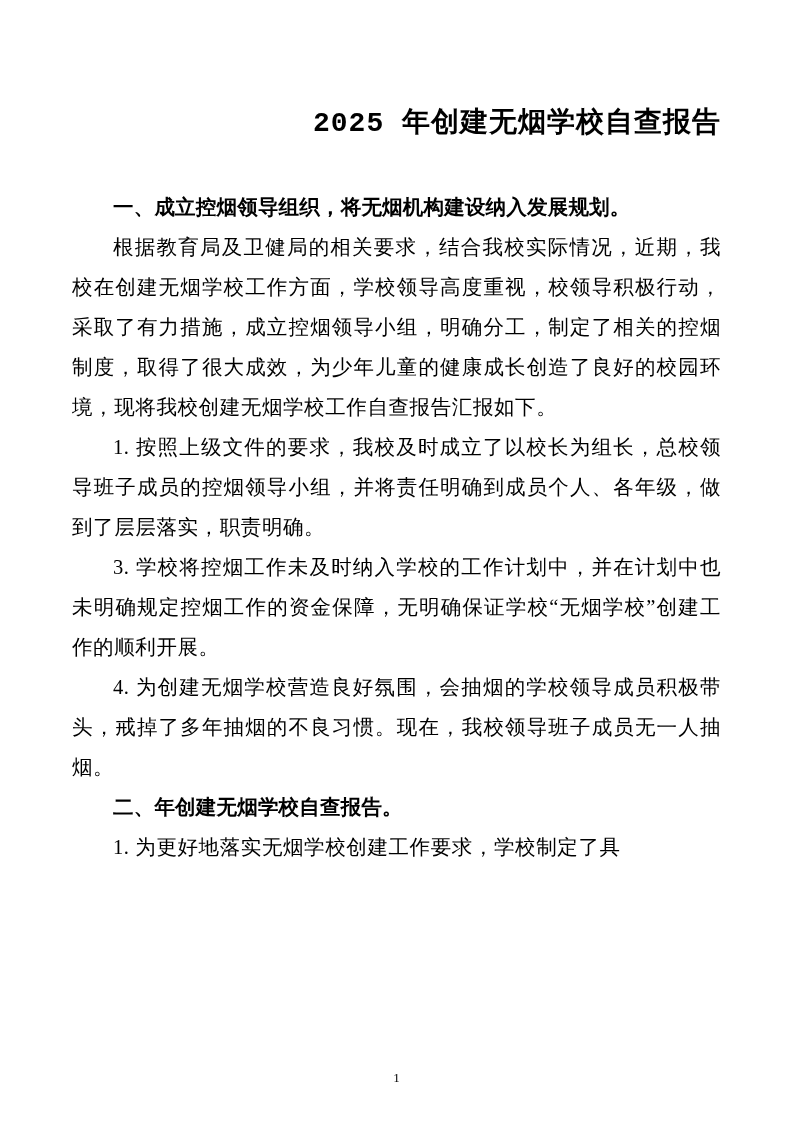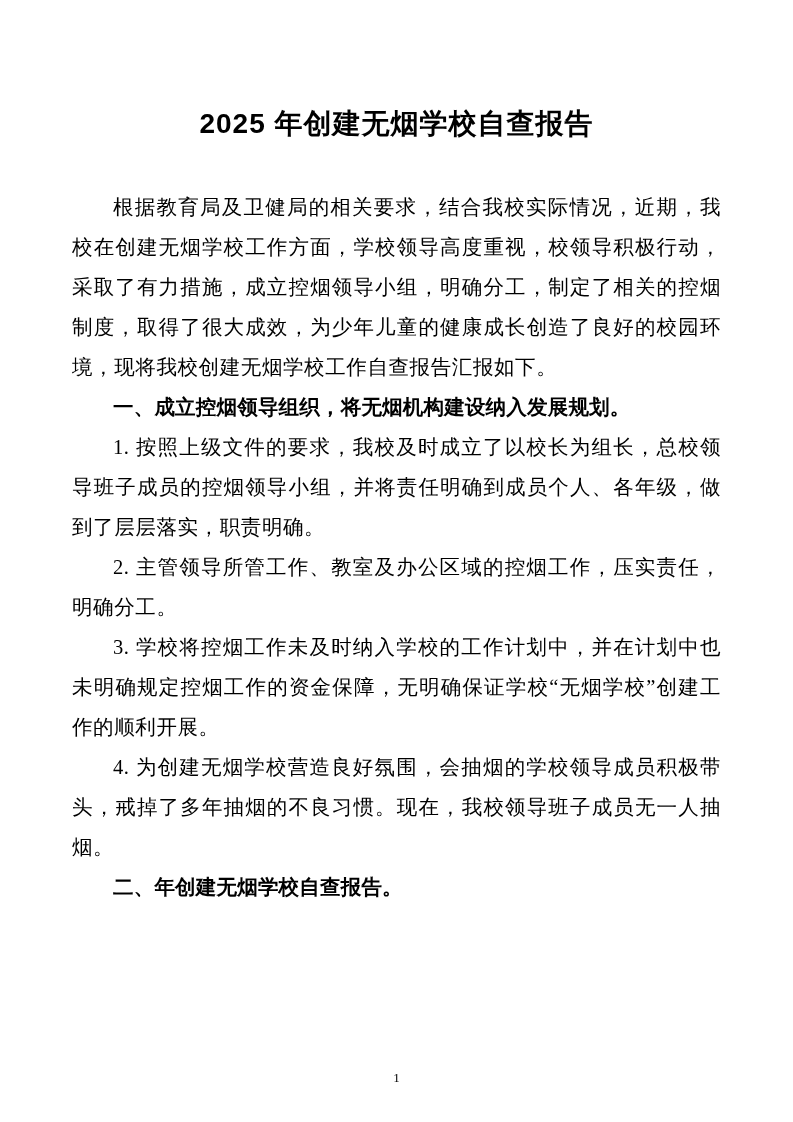--- a/index.html
+++ b/index.html
@@ -16,24 +16,24 @@
     overflow: hidden;
   }
   .page {
     box-sizing: border-box;
     width: 793px;
     height: 1122px;
     padding: 86px 72px 40px 72px;
     position: relative;
   }
   .doc-title {
-    font-family: Liberation Sans, sans-serif;
+    font-family: Liberation Mono, monospace;
     font-size: 28px;
     font-weight: 700;
-    text-align: center;
+    text-align: right;
     letter-spacing: 1px;
     margin: 18px 0 0 0;
     line-height: 1.4;
   }
   .body-block {
     margin-top: 44px;
   }
   p.para {
     font-size: 20.5px;
     line-height: 40px;
@@ -58,22 +58,22 @@
     font-family: "Liberation Serif", "DejaVu Serif", serif;
     color: #000;
   }
 </style>
 </head>
 <body>
 
 <div class="page">
   <h1 class="doc-title">2025 年创建无烟学校自查报告</h1>
   <div class="body-block">
+    <p class="para heading">一、成立控烟领导组织，将无烟机构建设纳入发展规划。</p>
     <p class="para">根据教育局及卫健局的相关要求，结合我校实际情况，近期，我校在创建无烟学校工作方面，学校领导高度重视，校领导积极行动，采取了有力措施，成立控烟领导小组，明确分工，制定了相关的控烟制度，取得了很大成效，为少年儿童的健康成长创造了良好的校园环境，现将我校创建无烟学校工作自查报告汇报如下。</p>
-    <p class="para heading">一、成立控烟领导组织，将无烟机构建设纳入发展规划。</p>
     <p class="para">1. 按照上级文件的要求，我校及时成立了以校长为组长，总校领导班子成员的控烟领导小组，并将责任明确到成员个人、各年级，做到了层层落实，职责明确。</p>
-    <p class="para">2. 主管领导所管工作、教室及办公区域的控烟工作，压实责任，明确分工。</p>
     <p class="para">3. 学校将控烟工作未及时纳入学校的工作计划中，并在计划中也未明确规定控烟工作的资金保障，无明确保证学校“无烟学校”创建工作的顺利开展。</p>
     <p class="para">4. 为创建无烟学校营造良好氛围，会抽烟的学校领导成员积极带头，戒掉了多年抽烟的不良习惯。现在，我校领导班子成员无一人抽烟。</p>
     <p class="para heading">二、年创建无烟学校自查报告。</p>
+    <p class="para">1. 为更好地落实无烟学校创建工作要求，学校制定了具</p>
   </div>
   <div class="page-number">1</div>
 </div>
 
 </body></html>

